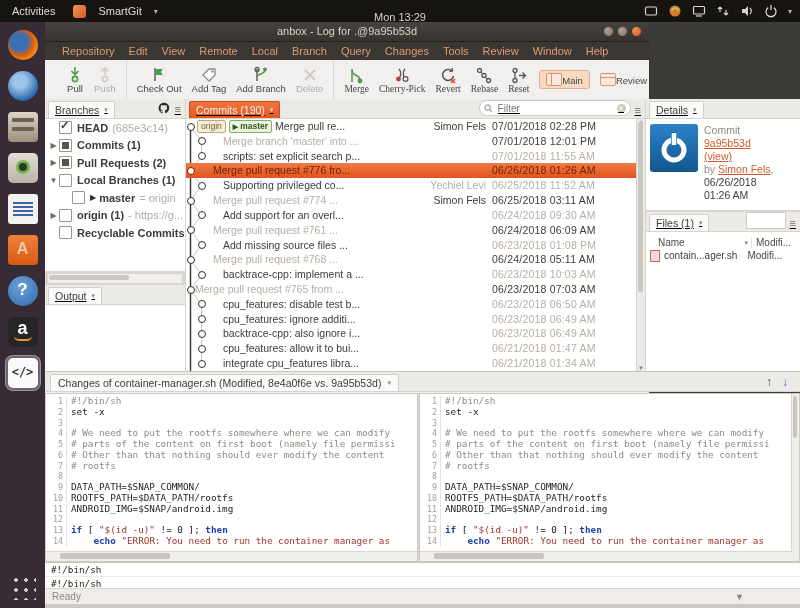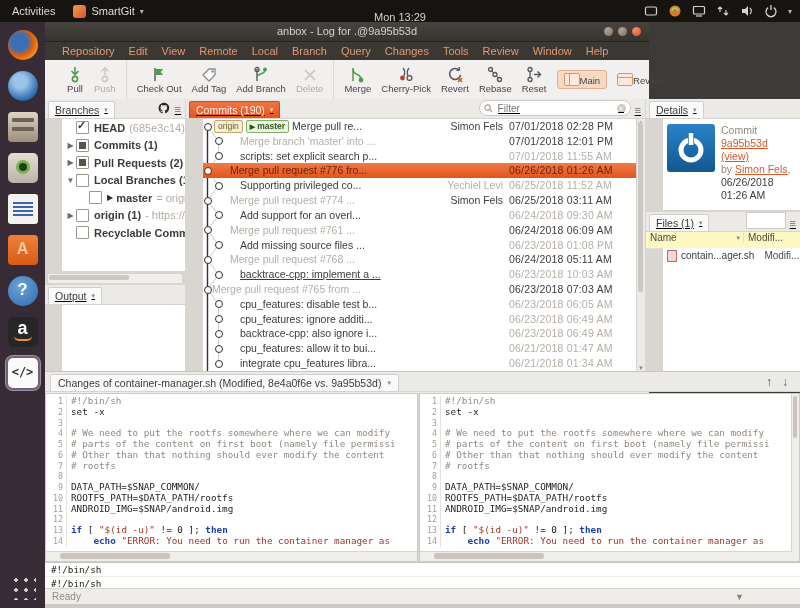--- a/index.html
+++ b/index.html
@@ -3,21 +3,21 @@
 <meta charset="utf-8">
 <style>
   html,body{margin:0;padding:0;background:#222;}
   .screen{position:relative;width:800px;height:608px;overflow:hidden;background:#3c3b37;
           font-family:"Liberation Sans",sans-serif;-webkit-font-smoothing:antialiased;}
   
   .top-panel{position:absolute;left:0;top:0;width:800px;height:22px;background:#161410;
              color:#dfdbd2;display:flex;align-items:center;font-size:11px;}
   .tp-left{display:flex;align-items:center;gap:16px;padding-left:10px;z-index:2;}
   .activities{padding:0 2px;}
-  .app-ind{display:flex;align-items:center;gap:5px;}
+  .app-ind{display:flex;align-items:center;gap:12px;}
   .sg-ic{width:13px;height:13px;border-radius:3px;background:linear-gradient(135deg,#f09a4b,#d4582a);}
   .tp-center{position:absolute;left:0;right:0;text-align:center;color:#d6d0c6;margin-top:11px;}
   .tp-right{margin-left:auto;display:flex;align-items:center;gap:10px;padding-right:8px;z-index:2;}
   .tray-ic{display:flex;align-items:center;}
   .tp-caret{color:#b7b1a8;font-size:8px;}
   
   .dock{position:absolute;left:0;top:22px;width:45px;height:586px;background:#372c35;
         display:flex;flex-direction:column;align-items:center;padding-top:8px;gap:11px;box-sizing:border-box;}
   .dk{width:30px;height:30px;border-radius:6px;position:relative;flex:0 0 auto;}
   .dk-firefox{border-radius:50%;background:radial-gradient(circle at 38% 40%,#3b6fb5 0 32%,#e66000 55%,#f7bd42 90%);}
@@ -49,21 +49,21 @@
             border-bottom:1px solid #26231f;color:#d8d2c6;font-size:11px;text-align:center;line-height:19px;}
   .win-btns{position:absolute;right:8px;top:5px;display:flex;gap:5px;}
   .wbtn{width:9px;height:9px;border-radius:50%;}
   .wbtn.min,.wbtn.max{background:radial-gradient(circle at 35% 30%,#b3a294,#7d7065);}
   .wbtn.close{background:radial-gradient(circle at 35% 30%,#f2915d,#d9541f);}
   .menubar{height:18px;background:#3b3834;display:flex;align-items:center;padding-left:10px;}
   .menu-item{color:#e09a74;font-size:11px;padding:0 7px;}
   
   .toolbar{height:39px;background:#f2f0ee;border-bottom:1px solid #d7d3cf;display:flex;align-items:stretch;padding:0 11px;}
   .tb-group{display:flex;align-items:center;padding:0 5px;border-right:1px solid #dcd8d3;}
-  .tb-group:last-of-type{border-right:none;}
+  .tb-group:last-of-type{border-right:none;font-family:Liberation Serif, serif;}
   .tb-btn{display:flex;flex-direction:column;align-items:center;justify-content:center;
           padding:1px 5px 0;font-size:9.5px;color:#454545;white-space:nowrap;}
   .tb-btn .ic{height:17px;display:flex;align-items:flex-end;}
   .tb-btn.disabled{opacity:.4;}
   .tb-right{margin-left:auto;display:flex;align-items:center;gap:3px;padding-right:2px;}
   .vb{display:flex;flex-direction:row;align-items:center;font-size:9.5px;color:#454545;
       padding:2px 6px 1px;border:1px solid transparent;border-radius:3px;}
   .vb.active{background:#f7d9c4;border-color:#e5ad8b;}
   .vb .vb-ic{width:16px;height:13px;border:1.5px solid #e2906a;border-radius:2px;background:#fbe9dd;
              box-sizing:border-box;position:relative;margin-bottom:1px;}
@@ -75,21 +75,21 @@
           padding:0 0 0 3px;box-sizing:border-box;text-decoration:underline;}
   .tab{background:#fbfafa;border:1px solid #d2cec9;border-bottom:none;border-radius:2px 2px 0 0;
        font-size:10.5px;color:#3c3c3c;padding:2px 6px 2px;display:flex;align-items:center;gap:5px;}
   .tab .caret{color:#8a8a8a;font-size:7px;}
   .tab.orange{background:linear-gradient(#ef7443,#e4581f);border-color:#c94d19;color:#fdf1ea;}
   .tab.orange .caret{color:#fbd9c6;}
   .hamburger{margin:0 4px 3px auto;color:#6f6a64;font-size:11px;line-height:10px;}
   .col-left{position:absolute;left:0;top:0;width:140px;height:272px;}
   .col-center{position:absolute;left:141px;top:0;width:459px;height:272px;}
   .col-right{position:absolute;left:601px;top:0;width:154px;height:272px;}
-  .panel-body{background:#fff;position:absolute;left:0;right:0;margin-left:17px;}
+  .panel-body{background:#fff;position:absolute;left:0;right:0;}
   
   .br-body{top:20px;height:152px;overflow:hidden;}
   .tree-row{height:17.5px;display:flex;align-items:center;font-size:11px;white-space:nowrap;padding-left:3px;}
   .expander{width:11px;color:#6f6a64;font-size:8px;text-align:center;flex:0 0 auto;}
   .cb{width:11px;height:11px;border:1px solid #9a958e;background:#fff;margin-right:5px;position:relative;
       flex:0 0 auto;border-radius:1px;}
   .cb.checked:after{content:"✓";position:absolute;left:0px;top:-3px;font-size:11px;color:#3f3c38;font-weight:bold;}
   .cb.partial:after{content:"";position:absolute;left:2px;top:2px;right:2px;bottom:2px;background:#57534d;}
   .ptr{color:#2f2d2a;font-size:8px;margin-right:3px;}
   .br-label{font-weight:bold;color:#3b3b3b;}
@@ -127,22 +127,22 @@
   .vscroll .arr{position:absolute;left:0;right:0;text-align:center;font-size:6px;color:#8a857e;}
   
   .dt-card{top:20px;height:92px;border-bottom:1px solid #d7d3cf;display:flex;padding:5px 4px;box-sizing:border-box;}
   .avatar{width:48px;height:48px;border-radius:3px;background:linear-gradient(#2a82c8,#13578f);flex:0 0 auto;
           display:flex;align-items:center;justify-content:center;}
   .dt-text{margin-left:6px;font-size:10.5px;line-height:13px;color:#3c3c3c;}
   .muted{color:#908a82;}
   .link{color:#cf5b2e;text-decoration:underline;}
   .fl-tabbar{position:absolute;left:0;right:0;top:113px;}
   .fl-filter{margin:0 4px 2px auto;width:34px;height:13px;border:1px solid #cfcbc6;background:#fff;}
-  .fl-colhead{position:absolute;left:0;right:0;top:133px;height:16px;background:#fef9c3;border-bottom:1px solid #e2ded9;
-              display:flex;align-items:flex-start;font-size:10px;color:#4a4a4a;}
+  .fl-colhead{position:absolute;left:0;right:0;top:133px;height:16px;background:#ffffff;border-bottom:1px solid #e2ded9;
+              display:flex;align-items:flex-end;font-size:10px;color:#4a4a4a;padding-left:8px;}
   .fl-col1{width:98px;display:flex;align-items:center;padding-left:4px;box-sizing:border-box;border-right:1px solid #e2ded9;}
   .fl-col1 .sort{margin-left:auto;margin-right:3px;font-size:7px;color:#8a857e;}
   .fl-col2{padding-left:4px;white-space:nowrap;overflow:hidden;}
   .fl-body{top:149px;height:123px;}
   .file-row{display:flex;align-items:center;height:15px;font-size:10px;color:#3c3c3c;white-space:nowrap;}
   .file-ic{width:8px;height:10px;border:1px solid #c96a6a;background:#f2d7d7;margin:0 4px 0 4px;flex:0 0 auto;}
   .file-state{margin-left:10px;color:#4a4a4a;}
   
   .changes-bar{position:absolute;left:0;top:349px;width:755px;height:21px;background:#eceae7;
                border-top:1px solid #c9c4be;border-bottom:1px solid #d7d3cf;display:flex;align-items:flex-end;
@@ -554,38 +554,38 @@
             </div>
             <div class="commit-row">
               <span class="gnode l0"></span>
               <span class="cmsg dim" style="left: 27px; max-width: 181px;">
                 <span>Merge pull request #768 ...</span>
               </span>
               <span class="cdate">06/24/2018 05:11 AM</span>
             </div>
             <div class="commit-row">
               <span class="gnode l1"></span>
-              <span class="cmsg" style="left: 37px; max-width: 171px; text-decoration: underline;">
+              <span class="cmsg" style="left: 37px; max-width: 171px;">
                 <span>backtrace-cpp: implement a ...</span>
               </span>
               <span class="cdate dim">06/23/2018 10:03 AM</span>
             </div>
             <div class="commit-row">
               <span class="gnode l0"></span>
               <span class="cmsg dim" style="left: 9px; max-width: 199px;">
                 <span>Merge pull request #765 from ...</span>
               </span>
               <span class="cdate">06/23/2018 07:03 AM</span>
             </div>
             <div class="commit-row">
               <span class="gnode l1"></span>
               <span class="cmsg" style="left: 37px; max-width: 171px;">
                 <span>cpu_features: disable test b...</span>
               </span>
-              <span class="cdate dim">06/23/2018 06:05 AM</span>
+              <span class="cdate dim">06/23/2018 06:50 AM</span>
             </div>
             <div class="commit-row">
               <span class="gnode l1"></span>
               <span class="cmsg" style="left: 37px; max-width: 171px;">
                 <span>cpu_features: ignore additi...</span>
               </span>
               <span class="cdate dim">06/23/2018 06:49 AM</span>
             </div>
             <div class="commit-row">
               <span class="gnode l1"></span>

